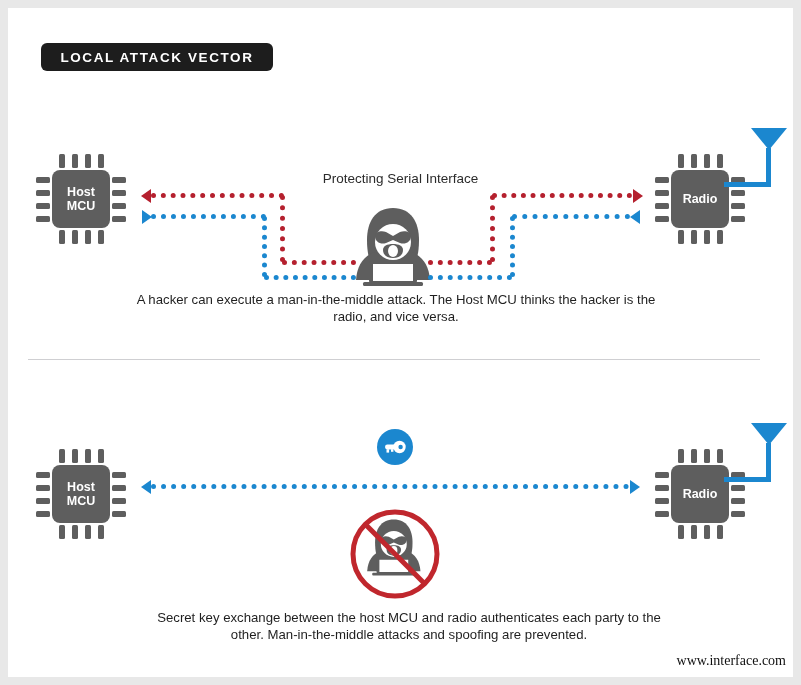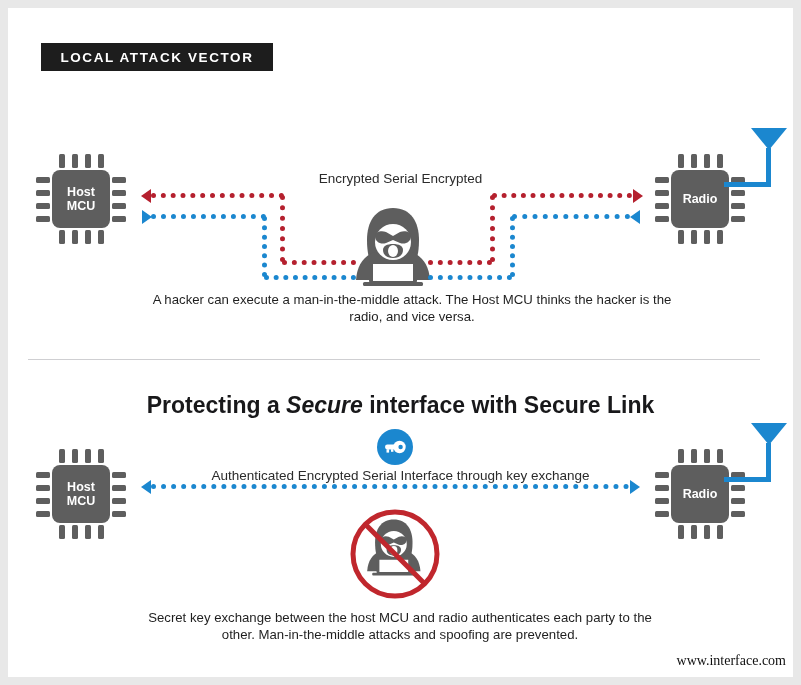--- a/index.html
+++ b/index.html
@@ -24,21 +24,21 @@
   }
 
   
   #badge {
     position: absolute;
     left: 33px;
     top: 35px;
     width: 232px;
     height: 28px;
     background: #1d1d1d;
-    border-radius: 0;
+    border-radius: 6px;
     color: #ffffff;
     font-size: 13.5px;
     font-weight: bold;
     letter-spacing: 1.6px;
     display: flex;
     align-items: center;
     justify-content: center;
   }
 
   
@@ -201,21 +201,21 @@
 </head>
 <body>
 
 <div id="page">
 
   <div id="badge">
     <span>LOCAL ATTACK VECTOR</span>
   </div>
 
 
-  <div class="sub-label" style="top:163px;">Encrypted Serial Encrypted</div>
+  <div class="sub-label" style="top:163px;">Protecting Serial Interface</div>
 
   <div class="chip" style="left:25px; top:143px;">
     <div class="pin v" style="left:26px; top:3px;"></div>
     <div class="pin v" style="left:39px; top:3px;"></div>
     <div class="pin v" style="left:52px; top:3px;"></div>
     <div class="pin v" style="left:65px; top:3px;"></div>
     <div class="pin v" style="left:26px; top:79px;"></div>
     <div class="pin v" style="left:39px; top:79px;"></div>
     <div class="pin v" style="left:52px; top:79px;"></div>
     <div class="pin v" style="left:65px; top:79px;"></div>
@@ -288,40 +288,36 @@
   <div class="dl h red" style="left:420px; top:252px; width:64px;"></div>
   <div class="dl v red" style="left:482px; top:187px; height:67px;"></div>
   <div class="dl h red" style="left:484px; top:185px; width:140px;"></div>
   <div class="arrow right-red" style="left:625px; top:181px;"></div>
 
   <div class="dl h blue" style="left:420px; top:267px; width:84px;"></div>
   <div class="dl v blue" style="left:502px; top:208px; height:61px;"></div>
   <div class="dl h blue" style="left:504px; top:206px; width:118px;"></div>
   <div class="arrow left-blue" style="left:622px; top:202px;"></div>
 
-  <div class="caption" style="left:144px; top:283px;text-align:center;">A hacker can execute a man-in-the-middle attack. The Host MCU thinks the hacker is the radio, and vice versa.</div>
+  <div class="caption" style="left:128px; top:283px;text-align:center;">A hacker can execute a man-in-the-middle attack. The Host MCU thinks the hacker is the radio, and vice versa.</div>
 
   <div id="divider"></div>
 
-  <div class="section-title" style="top:384px;">
-    <span>Protecting a </span><em>Secure</em><span> interface with Secure Link</span>
-  </div>
 
   <div id="key-badge">
     <svg width="36" height="36" viewBox="0 0 36 36">
       <circle cx="18" cy="18" r="18" fill="#1b87cf"></circle>
       <circle cx="22.5" cy="18" r="6.2" fill="#ffffff"></circle>
       <circle cx="23.6" cy="18" r="2.2" fill="#1b87cf"></circle>
       <rect x="8" y="15.6" width="11" height="4.8" rx="2.4" fill="#ffffff"></rect>
       <rect x="9.5" y="20.2" width="2.6" height="3.4" fill="#ffffff"></rect>
       <rect x="14" y="20.2" width="2.4" height="2.6" fill="#ffffff"></rect>
     </svg>
   </div>
 
-  <div class="sub-label" style="top:460px;">Authenticated Encrypted Serial Interface through key exchange</div>
 
   <div class="chip" style="left:25px; top:438px;">
     <div class="pin v" style="left:26px; top:3px;"></div>
     <div class="pin v" style="left:39px; top:3px;"></div>
     <div class="pin v" style="left:52px; top:3px;"></div>
     <div class="pin v" style="left:65px; top:3px;"></div>
     <div class="pin v" style="left:26px; top:79px;"></div>
     <div class="pin v" style="left:39px; top:79px;"></div>
     <div class="pin v" style="left:52px; top:79px;"></div>
     <div class="pin v" style="left:65px; top:79px;"></div>
@@ -382,17 +378,17 @@
         <ellipse cx="40" cy="45" rx="5" ry="6" fill="#ffffff"></ellipse>
         <rect x="16" y="55" width="48" height="22" rx="2" fill="#5e5e5e"></rect>
         <rect x="20" y="58" width="40" height="17" fill="#ffffff"></rect>
         <rect x="10" y="76" width="60" height="4" rx="1.5" fill="#5e5e5e"></rect>
       </g>
       <circle cx="50" cy="46" r="42" fill="none" stroke="#c0272d" stroke-width="5"></circle>
       <line x1="20.3" y1="16.3" x2="79.7" y2="75.7" stroke="#c0272d" stroke-width="5"></line>
     </svg>
   </div>
 
-  <div class="caption" style="left:132px; top:601px;">Secret key exchange between the host MCU and radio authenticates each party to the other. Man-in-the-middle attacks and spoofing are prevented.</div>
+  <div class="caption" style="left:141px; top:601px;">Secret key exchange between the host MCU and radio authenticates each party to the other. Man-in-the-middle attacks and spoofing are prevented.</div>
 
   <div id="watermark">www.interface.com</div>
 
 </div>
 
 </body></html>

